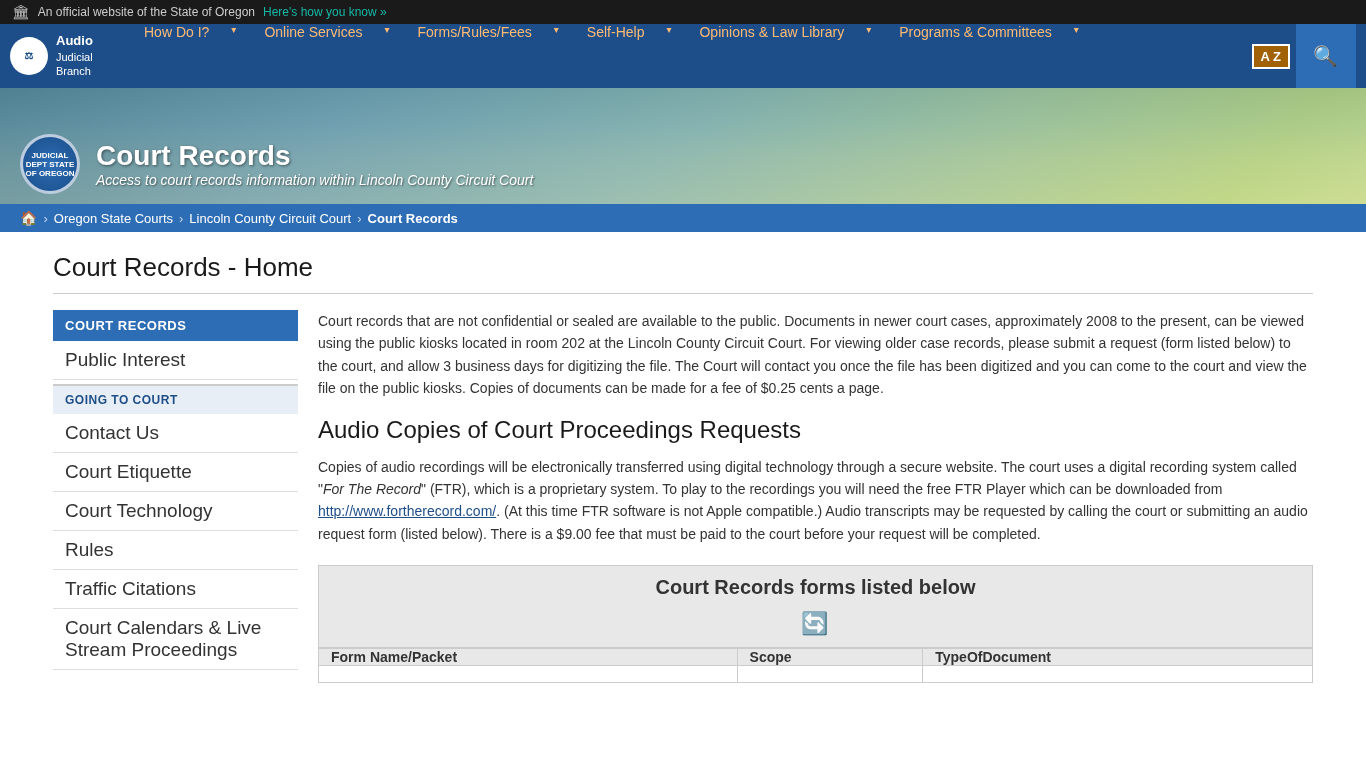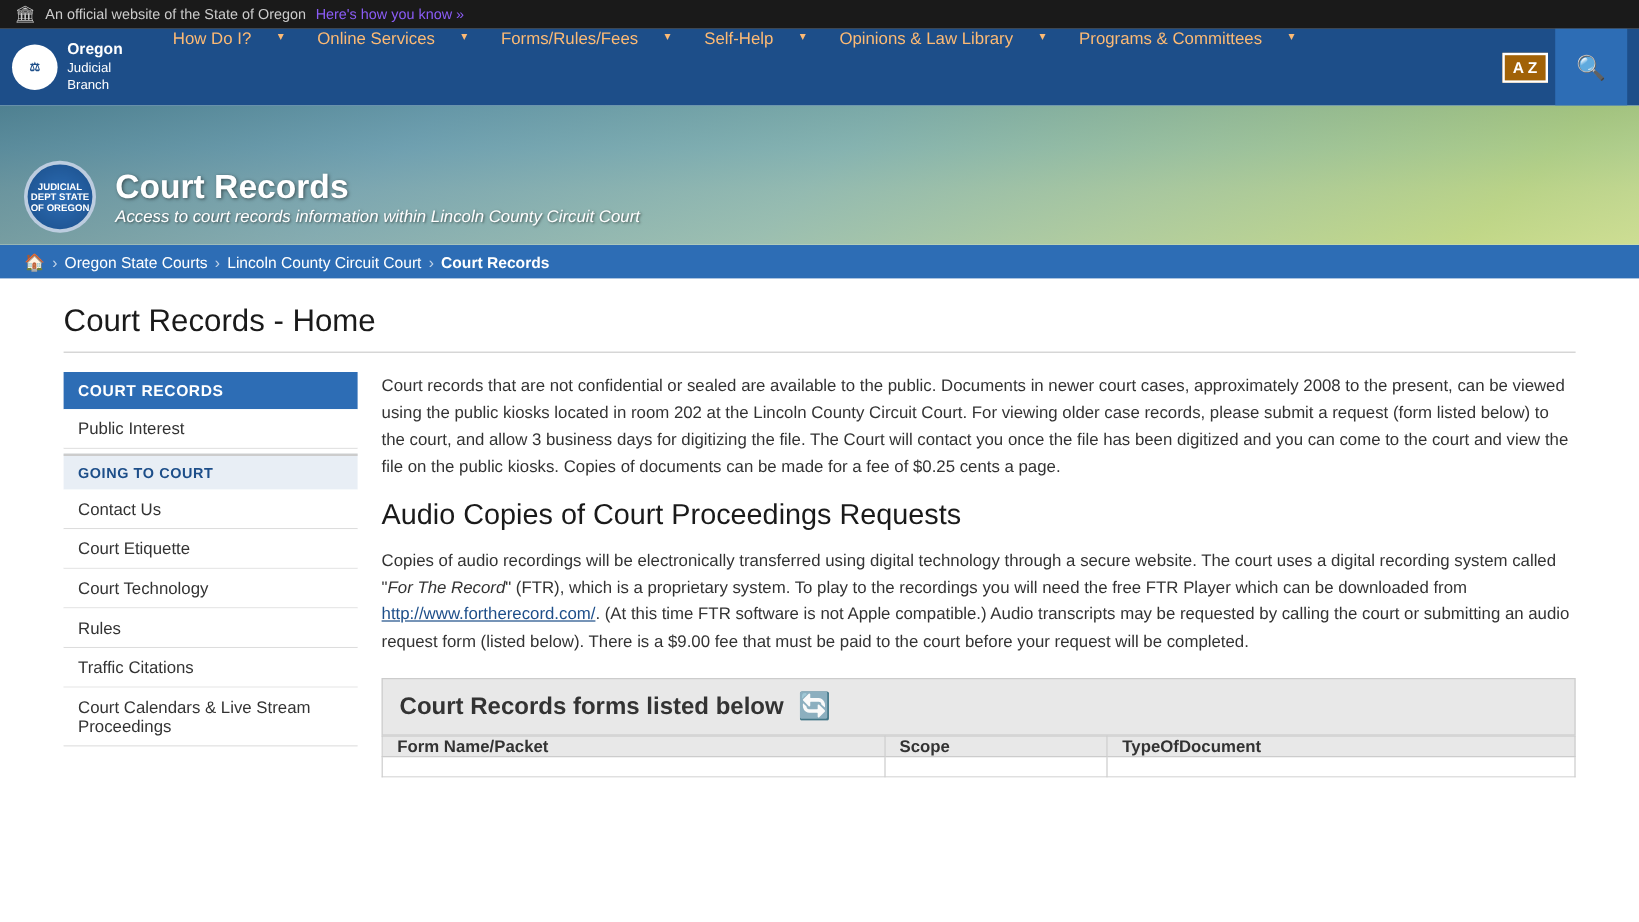--- a/index.html
+++ b/index.html
@@ -9,21 +9,21 @@
     .top-banner {
       background: #1a1a1a;
       color: #ccc;
       font-size: 12px;
       padding: 4px 12px;
       display: flex;
       align-items: center;
       gap: 8px;
     }
     .top-banner .flag { font-size: 14px; }
-    .top-banner a { color: #8b5cf6; text-decoration: none; }
+    .top-banner a { color: #14b8a6; text-decoration: none; }
 
     
     .main-nav {
       background: #1d4e89;
       display: flex;
       align-items: center;
       padding: 0 10px;
       height: 64px;
     }
     .nav-logo {
@@ -192,21 +192,21 @@
       background: #2d6db5;
     }
     .sidebar-item {
       border-bottom: 1px solid #ddd;
     }
     .sidebar-item a {
       display: block;
       padding: 8px 12px;
       color: #333;
       text-decoration: none;
-      font-size: 14px;
+      font-size: 19px;
       background: #fff;
     }
     .sidebar-subsection {
       background: #e8eef5;
       color: #1d4e89;
       font-size: 12px;
       font-weight: bold;
       padding: 7px 12px;
       letter-spacing: 0.5px;
       text-transform: uppercase;
@@ -238,20 +238,21 @@
     }
     .forms-section h2 {
       font-size: 20px;
       background: #e8e8e8;
       padding: 10px 14px;
       color: #333;
       display: flex;
       align-items: center;
       gap: 12px;
       border: 1px solid #ccc;
+      flex-direction: column;
     }
     .forms-section h2 .refresh-icon {
       font-size: 22px;
       color: #999;
     }
     .forms-table {
       width: 100%;
       border-collapse: collapse;
       border: 1px solid #ccc;
     }
@@ -275,21 +276,21 @@
 <div class="top-banner">
   <span class="flag">🏛</span>
   <span>An official website of the State of Oregon</span>
   <a href="#">Here's how you know »</a>
 </div>
 
 <nav class="main-nav">
   <a class="nav-logo" href="#">
     <div class="logo-icon">⚖</div>
     <div class="logo-text">
-      <div class="line1">Oregon</div>
+      <div class="line1">Audio</div>
       <div>Judicial</div>
       <div>Branch</div>
     </div>
   </a>
   <ul class="nav-items">
     <li>
       <a href="#">
         <span>How Do I?</span>
         <span class="nav-chevron">▾</span>
       </a>

